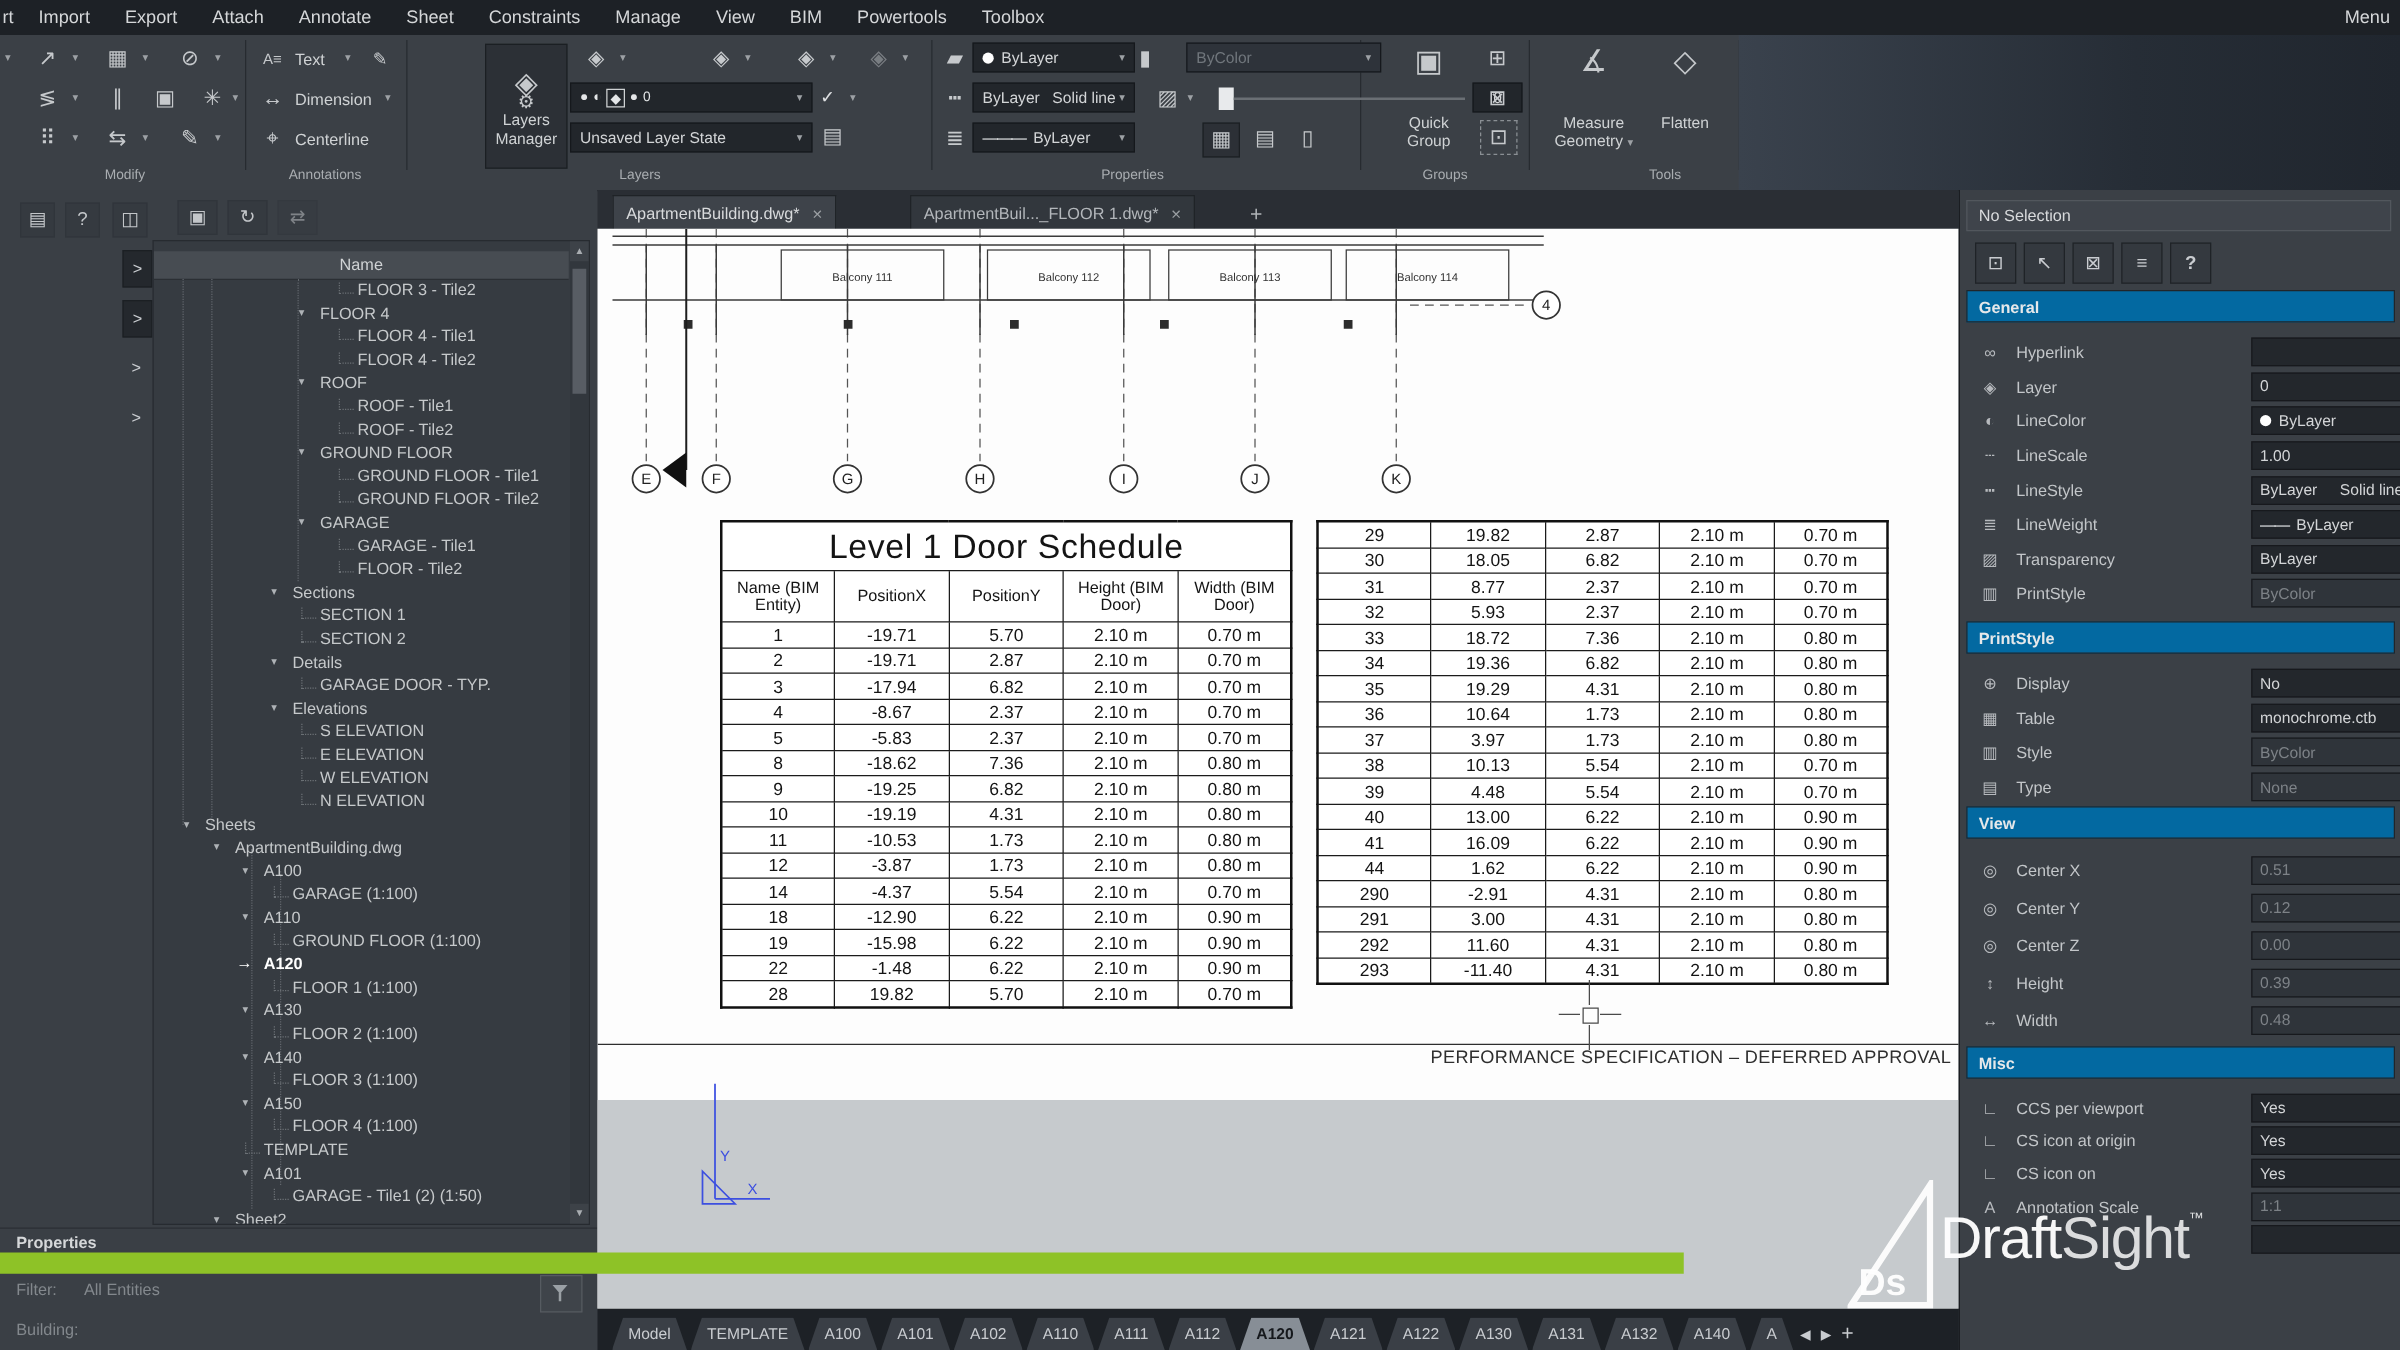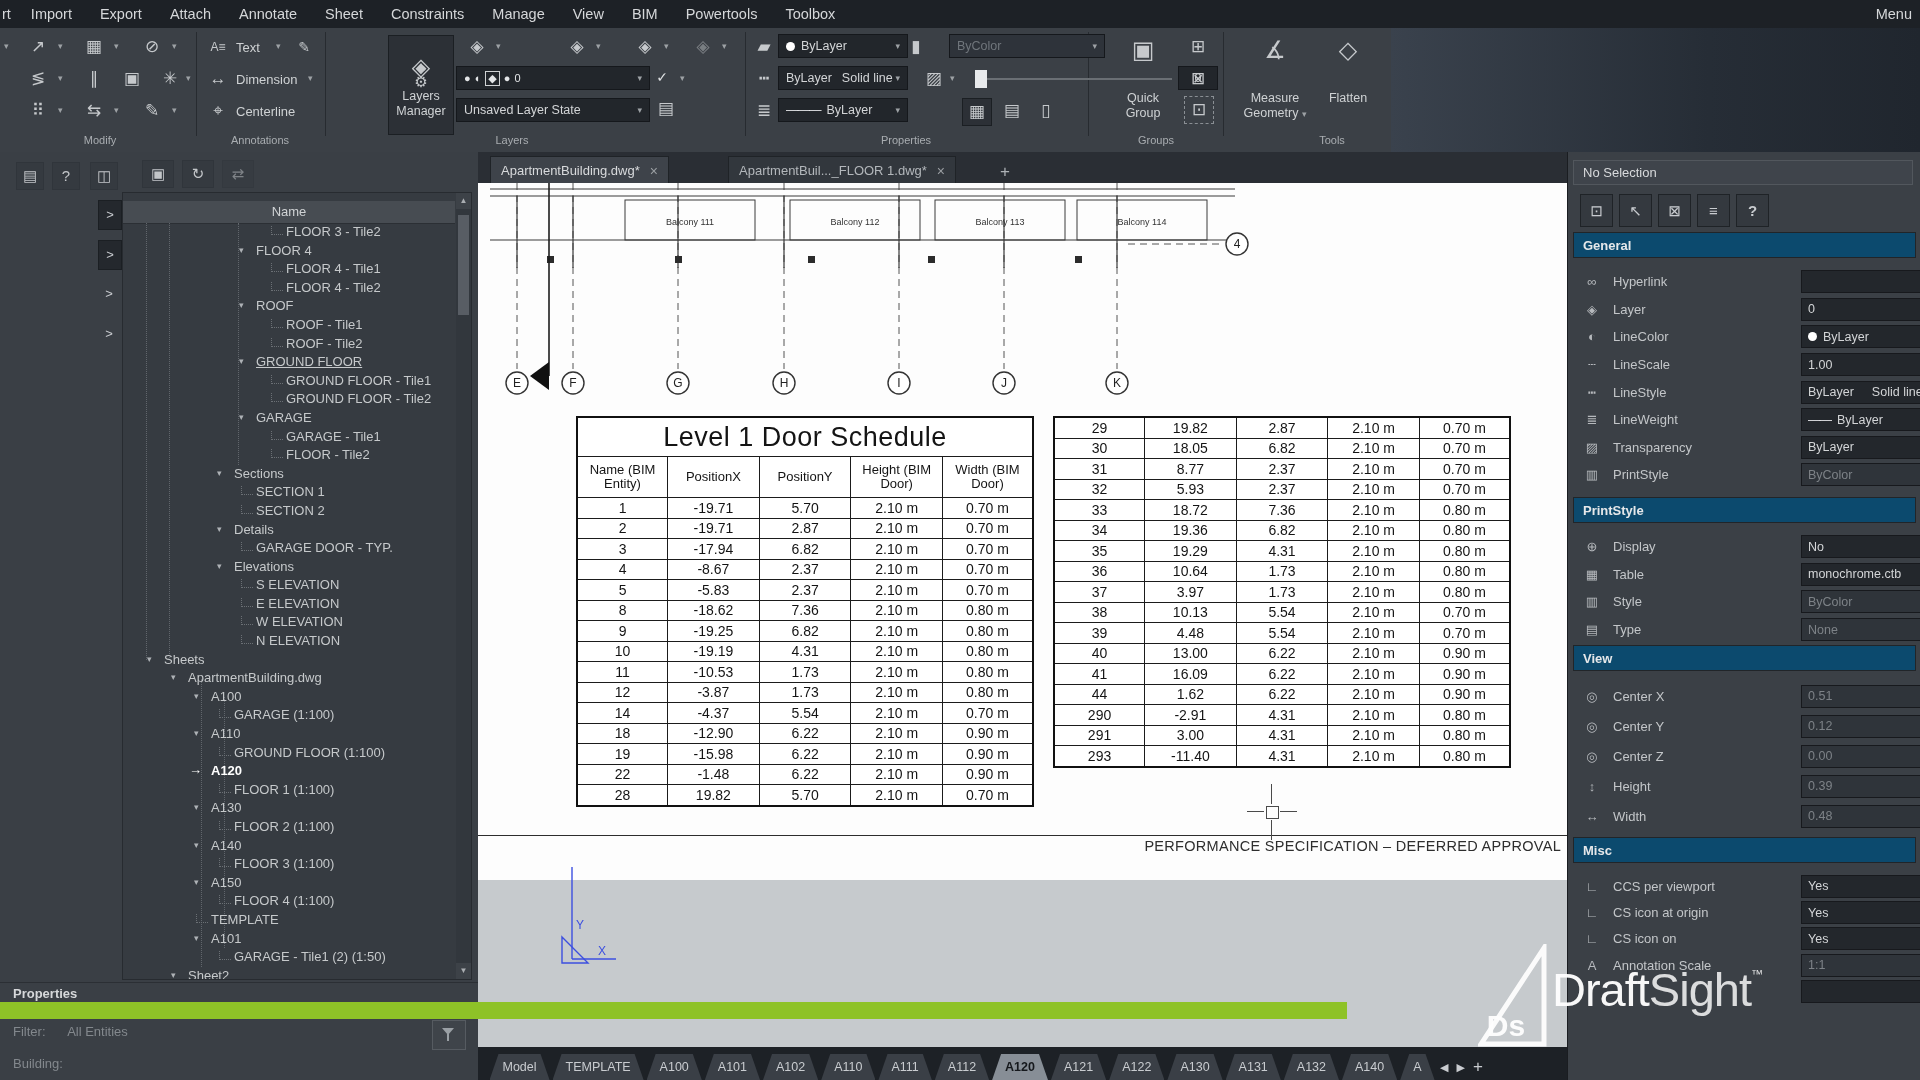--- a/index.html
+++ b/index.html
@@ -74,21 +74,21 @@
   
   .curln{position:absolute;background:#4a4a4a;}
   #pickbox{position:absolute;width:11px;height:11px;border:1.5px solid #4a4a4a;background:transparent;}
   
   #rightpanel{position:absolute;left:1567px;top:152px;width:353px;height:928px;background:#3b4046;border-left:1px solid #1a1d21;box-sizing:border-box;}
   #noselbar{position:absolute;left:5px;top:8px;width:340px;height:25px;background:#3f444b;border:1px solid #52575d;
             color:#d8dadc;font-size:13px;display:flex;align-items:center;padding-left:9px;box-sizing:border-box;}
   .ptool{position:absolute;top:42px;width:31px;height:31px;background:#34393f;border:1px solid #1f2327;color:#c9ccd0;
          font-size:15px;text-align:center;line-height:31px;}
   .psec{position:absolute;left:0;width:353px;}
-  .shead{height:24px;margin:0 5px;background:#0c4a6e;border:1px solid #212529;color:#e6e8ea;font-weight:bold;
+  .shead{height:24px;margin:0 5px;background:#0369a1;border:1px solid #212529;color:#e6e8ea;font-weight:bold;
          font-size:13px;display:flex;align-items:center;padding-left:9px;}
   .prows{position:relative;margin-top:10px;}
   .prow{position:relative;display:flex;align-items:center;}
   .picon{width:20px;margin-left:14px;color:#b6b9bd;font-size:13px;text-align:center;flex:none;}
   .plab{margin-left:11px;font-size:13px;color:#c3c6c9;white-space:nowrap;}
   .pval{position:absolute;left:233px;width:114px;height:21px;background:#23272c;border:1px solid #17191d;
         color:#d3d5d7;font-size:12.5px;display:flex;align-items:center;padding:0 6px;white-space:nowrap;overflow:hidden;}
   .pval.dis{background:#2f343a;color:#7d8287;}
   .sw-dot{width:9px;height:9px;border-radius:50%;background:#fff;margin-right:6px;flex:none;}
   .sw-line{margin-right:6px;color:#e8eaec;letter-spacing:-1px;}
@@ -306,21 +306,21 @@
           <div class="trow">
             <span class="tcon" style="left: 148px;"></span>
             <span class="tlab" style="left: 163px;">ROOF - Tile1</span>
           </div>
           <div class="trow">
             <span class="tcon" style="left: 148px;"></span>
             <span class="tlab" style="left: 163px;">ROOF - Tile2</span>
           </div>
           <div class="trow">
             <span class="tchev" style="left: 116px;">▾</span>
-            <span class="tlab" style="left: 133px; text-decoration: underline;">GROUND FLOOR</span>
+            <span class="tlab" style="left: 133px;">GROUND FLOOR</span>
           </div>
           <div class="trow">
             <span class="tcon" style="left: 148px;"></span>
             <span class="tlab" style="left: 163px;">GROUND FLOOR - Tile1</span>
           </div>
           <div class="trow">
             <span class="tcon" style="left: 148px;"></span>
             <span class="tlab" style="left: 163px;">GROUND FLOOR - Tile2</span>
           </div>
           <div class="trow">
@@ -793,20 +793,27 @@
             <td>0.80 m</td>
           </tr>
           <tr>
             <td>291</td>
             <td>3.00</td>
             <td>4.31</td>
             <td>2.10 m</td>
             <td>0.80 m</td>
           </tr>
           <tr>
+            <td>292</td>
+            <td>11.60</td>
+            <td>4.31</td>
+            <td>2.10 m</td>
+            <td>0.80 m</td>
+          </tr>
+          <tr>
             <td>293</td>
             <td>-11.40</td>
             <td>4.31</td>
             <td>2.10 m</td>
             <td>0.80 m</td>
           </tr>
         </tbody>
     </table>
 
     <div id="sheetline"></div>

